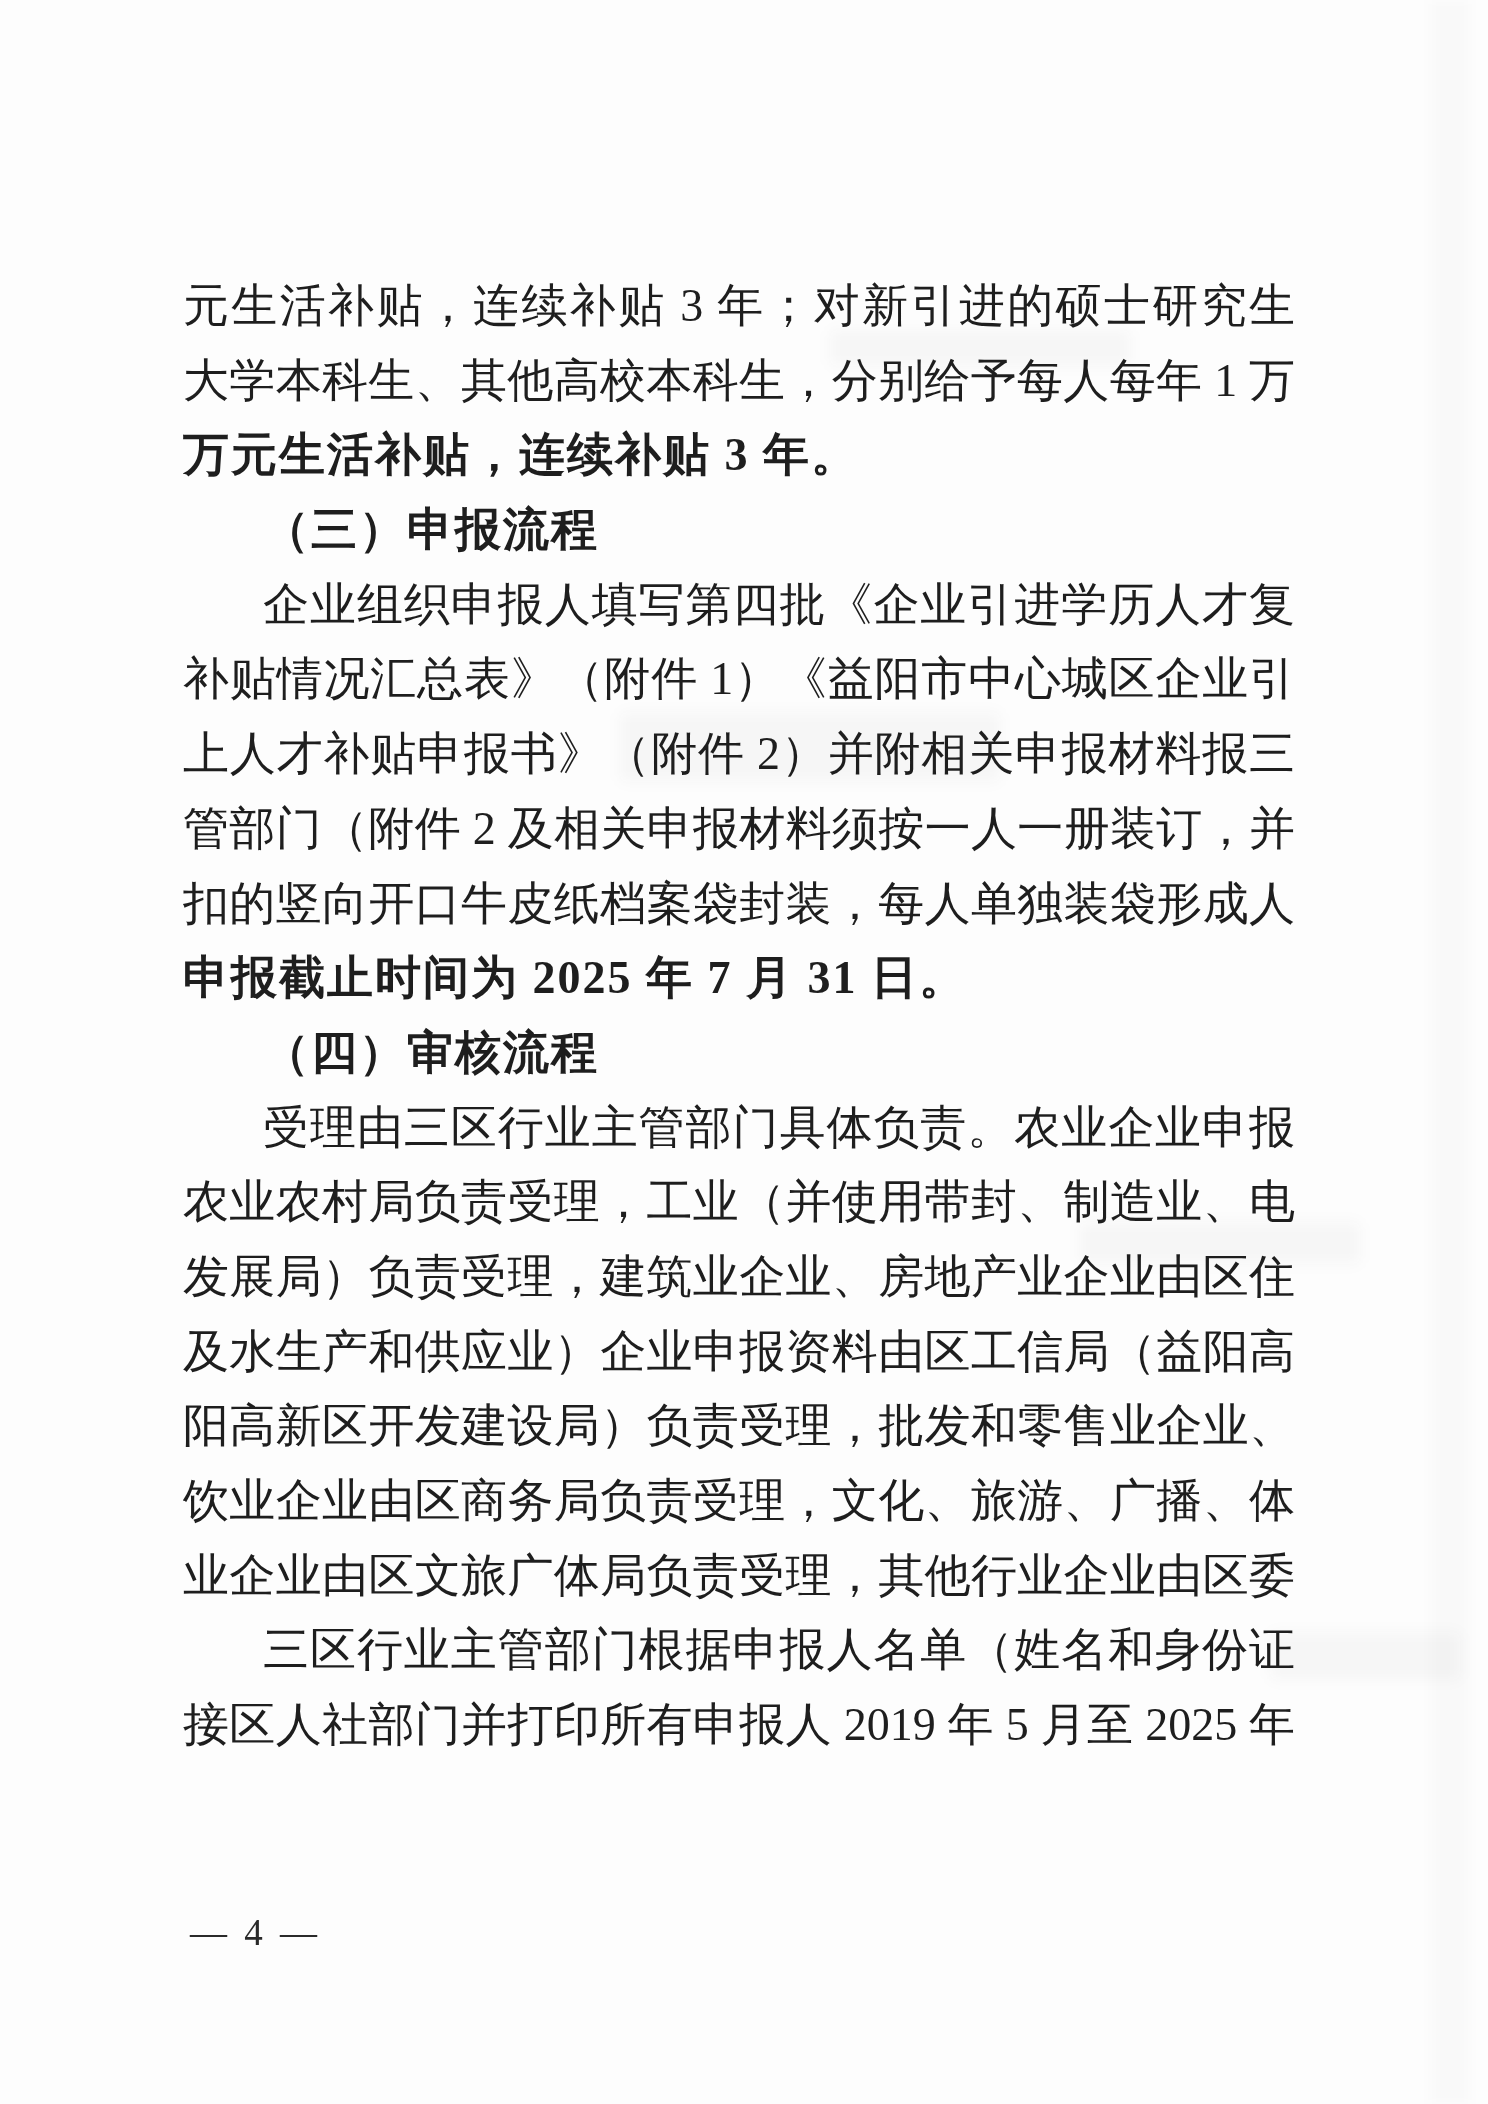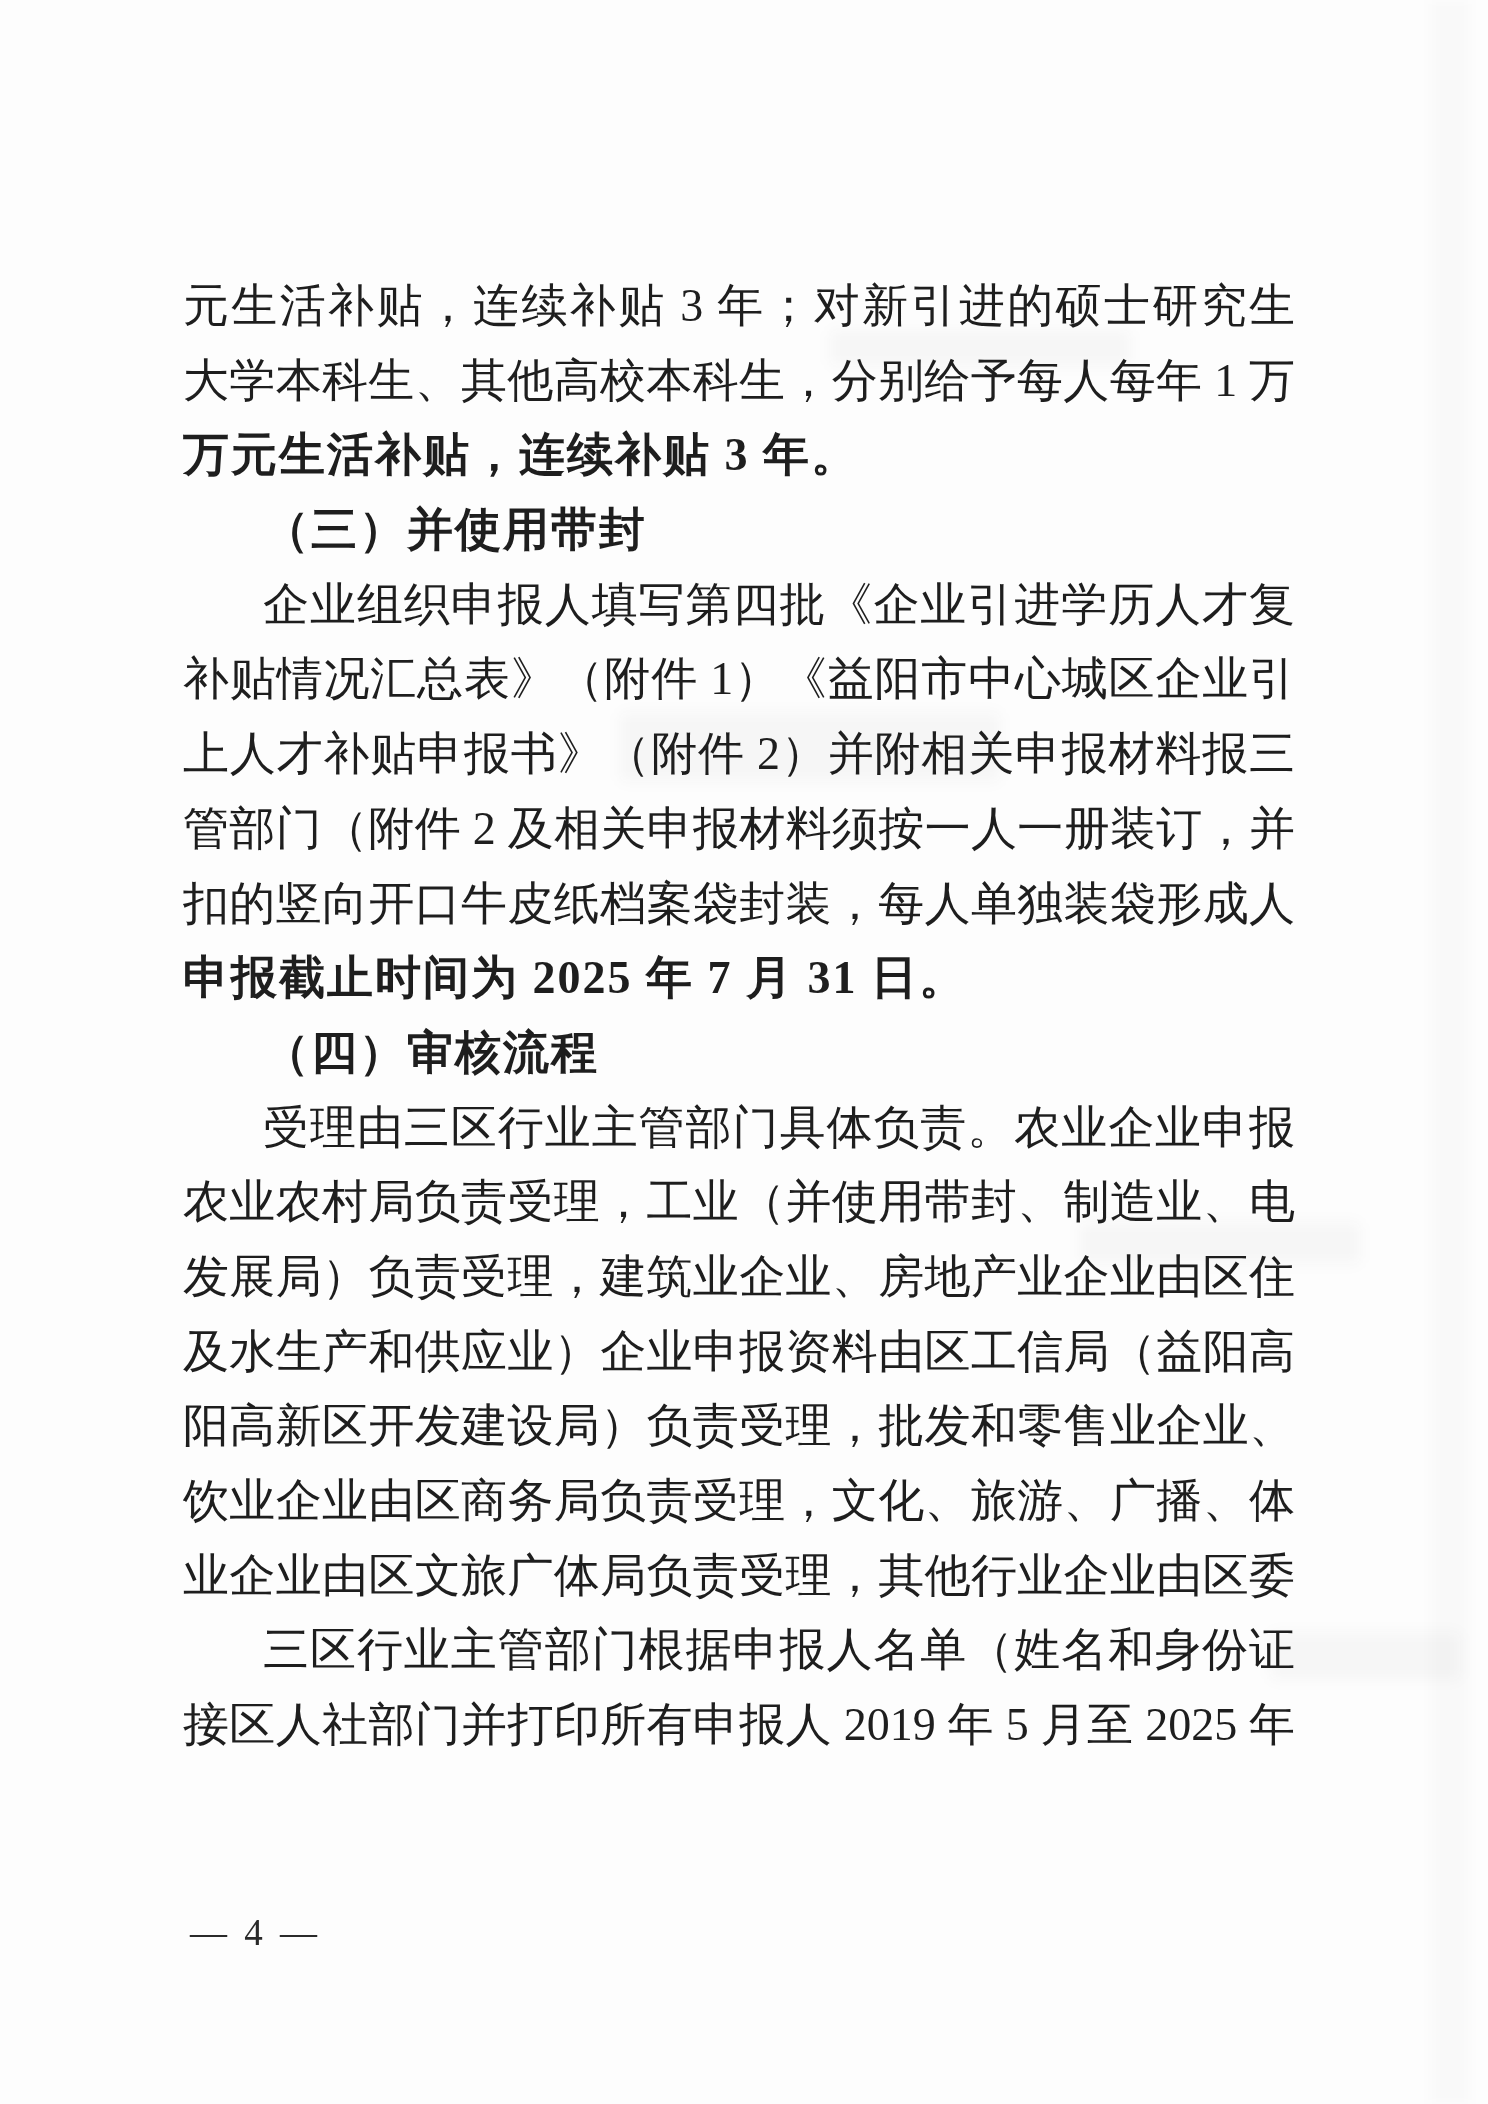--- a/index.html
+++ b/index.html
@@ -89,21 +89,21 @@
   <div class="edge-shade"></div>
   <div class="artifact artifact-1"></div>
   <div class="artifact artifact-2"></div>
   <div class="artifact artifact-3"></div>
   <div class="artifact artifact-4"></div>
 
   <div class="content">
     <div class="line">元生活补贴，连续补贴 3 年；对新引进的硕士研究生和“双一流”</div>
     <div class="line">大学本科生、其他高校本科生，分别给予每人每年 1 万元、0.8</div>
     <div class="line end">万元生活补贴，连续补贴 3 年。</div>
-    <div class="line heading indent">（三）并使用带封</div>
+    <div class="line heading indent">（三）申报流程</div>
     <div class="line indent">企业组织申报人填写第四批《企业引进学历人才复核（申报）</div>
     <div class="line">补贴情况汇总表》（附件 1）《益阳市中心城区企业引进本科以</div>
     <div class="line">上人才补贴申报书》（附件 2）并附相关申报材料报三区行业主</div>
     <div class="line">管部门（附件 2 及相关申报材料须按一人一册装订，并使用带封</div>
     <div class="line">扣的竖向开口牛皮纸档案袋封装，每人单独装袋形成人才档案），</div>
     <div class="line end">申报截止时间为 2025 年 7 月 31 日。</div>
     <div class="line heading indent">（四）审核流程</div>
     <div class="line indent">受理由三区行业主管部门具体负责。农业企业申报资料由区</div>
     <div class="line">农业农村局负责受理，工业（并使用带封、制造业、电力热力燃气</div>
     <div class="line">发展局）负责受理，建筑业企业、房地产业企业由区住建局（益</div>

